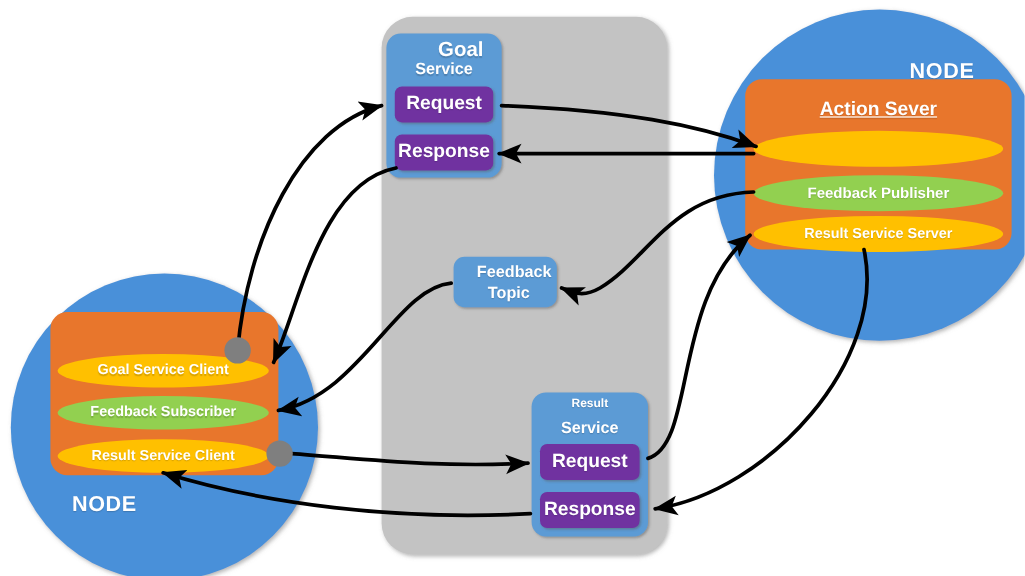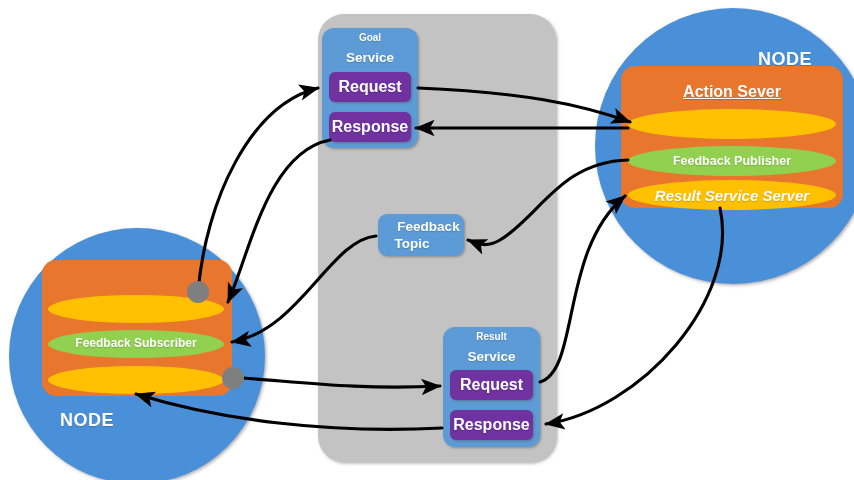--- a/index.html
+++ b/index.html
@@ -73,34 +73,36 @@
       <path d="M720,208 C740,300 640,410 546,424"></path>
 
       <path d="M442,428 C330,434 220,420 136,394"></path>
     </g>
 
     <circle cx="198" cy="292" r="11" fill="#7F7F7F"></circle>
     <circle cx="233" cy="378" r="11" fill="#7F7F7F"></circle>
   </svg>
 
 
-  <div class="lbl" style="left:322px;top:32px;width:96px;font-size:10px;">Goal</div>
+  <div class="lbl" style="left:336px;top:32px;width:96px;font-size:17px;">Goal</div>
   <div class="lbl" style="left:322px;top:50px;width:96px;font-size:13.5px;">Service</div>
   <div class="lbl" style="left:329px;top:78px;width:82px;font-size:16px;">Request</div>
   <div class="lbl" style="left:327px;top:118px;width:86px;font-size:16px;">Response</div>
 
   <div class="lbl" style="left:378px;top:219px;width:101px;font-size:13.5px;">Feedback</div>
-  <div class="lbl" style="left:366px;top:236px;width:92px;font-size:13.5px;">Topic</div>
+  <div class="lbl" style="left:378px;top:236px;width:92px;font-size:13.5px;">Topic</div>
 
   <div class="lbl" style="left:443px;top:331px;width:97px;font-size:10px;">Result</div>
   <div class="lbl" style="left:443px;top:349px;width:97px;font-size:13.5px;">Service</div>
   <div class="lbl" style="left:450px;top:376px;width:83px;font-size:16px;">Request</div>
   <div class="lbl" style="left:448px;top:416px;width:87px;font-size:16px;">Response</div>
 
   <div class="lbl" style="left:740px;top:49px;width:90px;font-size:18px;letter-spacing:.5px;">NODE</div>
   <div class="lbl" style="left:621px;top:83px;width:222px;font-size:16px;text-decoration:underline;">Action Sever</div>
   <div class="lbl" style="left:628px;top:154px;width:208px;font-size:12.5px;">Feedback Publisher</div>
-  <div class="lbl" style="left:628px;top:188px;width:208px;font-size:15px;font-style:italic;">Result Service Server</div>
+  <div class="lbl" style="left:628px;top:188px;width:208px;font-size:12px;">Result Service Server</div>
 
   <div class="lbl" style="left:44px;top:410px;width:86px;font-size:18px;letter-spacing:.5px;">NODE</div>
+  <div class="lbl" style="left:48px;top:302px;width:176px;font-size:12px;">Goal Service Client</div>
   <div class="lbl" style="left:48px;top:337px;width:176px;font-size:12px;">Feedback Subscriber</div>
+  <div class="lbl" style="left:48px;top:373px;width:176px;font-size:12px;">Result Service Client</div>
 
 </div>
 
 </body></html>

